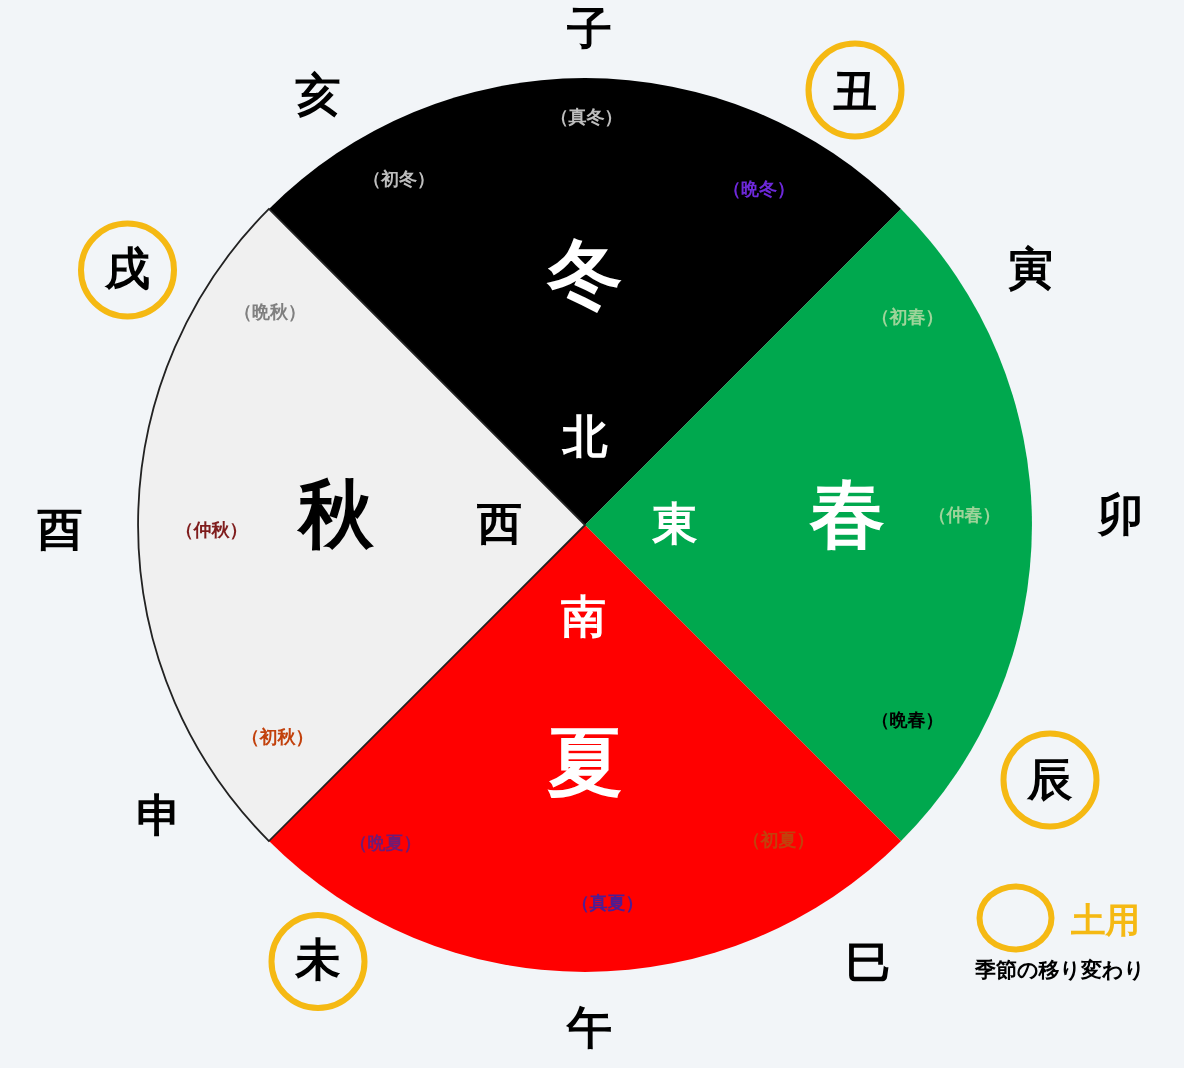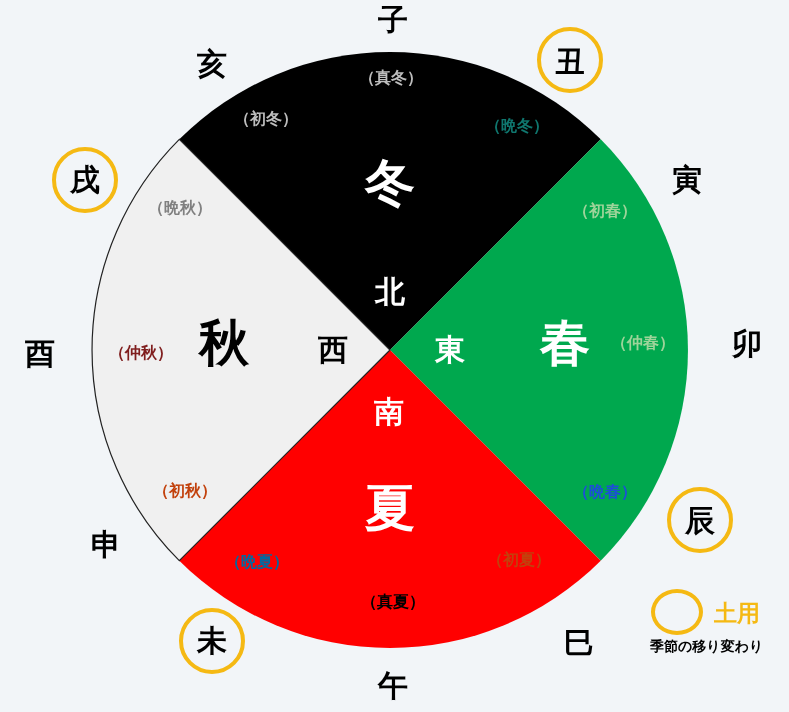--- a/index.html
+++ b/index.html
@@ -3,21 +3,21 @@
 <meta charset="utf-8">
 <style>
   html, body { margin:0; padding:0; }
   body { width:789px; height:712px; background:#f2f5f8; position:relative; overflow:hidden;
          font-family:"DejaVu Sans", sans-serif; }
   svg.wheel { position:absolute; left:0; top:0; }
   .lbl { position:absolute; transform:translate(-50%,-50%); white-space:nowrap; font-weight:bold; line-height:1; }
   .branch { font-size:30px; color:#000; }
   .season { font-size:50px; }
   .dir { font-size:30px; }
-  .sub { font-size:16px; }
+  .sub { font-size:12px; }
   .ring { position:absolute; border:4px solid #f5b913; border-radius:50%; box-sizing:border-box; transform:translate(-50%,-50%); }
   .legend-text { position:absolute; font-size:23px; font-weight:bold; color:#f5b913; }
   .legend-note { position:absolute; font-size:14px; color:#000; font-weight:bold; }
 </style>
 </head>
 <body>
 
 <svg class="wheel" width="789" height="712" viewBox="0 0 789 712">
 
   <path d="M390,350 L179.3,139.3 A298,298 0 0 1 600.7,139.3 Z" fill="#000000"></path>
@@ -41,33 +41,33 @@
 <div class="lbl branch" style="left:212px;top:641px;">未</div>
 <div class="lbl branch" style="left:106px;top:545px;">申</div>
 <div class="lbl branch" style="left:40px;top:354px;">酉</div>
 <div class="lbl branch" style="left:85px;top:180px;">戌</div>
 <div class="lbl branch" style="left:212px;top:64px;">亥</div>
 
 <div class="lbl season" style="left:390px;top:183px;color:#fff;">冬</div>
 <div class="lbl dir" style="left:390px;top:292px;color:#fff;">北</div>
 <div class="lbl sub" style="left:266px;top:120px;color:#bdbdbd;font-family:Liberation Mono, monospace;">（初冬）</div>
 <div class="lbl sub" style="left:391px;top:78px;color:#bdbdbd;">（真冬）</div>
-<div class="lbl sub" style="left:517px;top:126px;color:#0f766e;">（晩冬）</div>
+<div class="lbl sub" style="left:506px;top:126px;color:#6d28d9;">（晩冬）</div>
 
 <div class="lbl season" style="left:565px;top:343px;color:#fff;">春</div>
 <div class="lbl dir" style="left:450px;top:350px;color:#fff;">東</div>
 <div class="lbl sub" style="left:605px;top:211px;color:#9ed49a;">（初春）</div>
 <div class="lbl sub" style="left:643px;top:343px;color:#9ed49a;">（仲春）</div>
-<div class="lbl sub" style="left:605px;top:492px;color:#1d4ed8;">（晩春）</div>
+<div class="lbl sub" style="left:605px;top:480px;color:#000000;">（晩春）</div>
 
 <div class="lbl season" style="left:390px;top:508px;color:#fff;">夏</div>
 <div class="lbl dir" style="left:389px;top:412px;color:#fff;">南</div>
 <div class="lbl sub" style="left:519px;top:560px;color:#c2410c;">（初夏）</div>
-<div class="lbl sub" style="left:393px;top:602px;color:#000000;">（真夏）</div>
-<div class="lbl sub" style="left:257px;top:562px;color:#0369a1;">（晩夏）</div>
+<div class="lbl sub" style="left:405px;top:602px;color:#4c1d95;">（真夏）</div>
+<div class="lbl sub" style="left:257px;top:562px;color:#701a75;">（晩夏）</div>
 
 <div class="lbl season" style="left:224px;top:343px;color:#000;">秋</div>
 <div class="lbl dir" style="left:333px;top:350px;color:#000;">西</div>
 <div class="lbl sub" style="left:185px;top:491px;color:#c2410c;">（初秋）</div>
 <div class="lbl sub" style="left:141px;top:353px;color:#7f1d1d;">（仲秋）</div>
 <div class="lbl sub" style="left:180px;top:208px;color:#808080;">（晩秋）</div>
 
 <div class="ring" style="left:677px;top:612px;width:52px;height:46px;"></div>
 <div class="legend-text" style="left:714px;top:598px;">土用</div>
 <div class="legend-note" style="left:650px;top:638px;">季節の移り変わり</div>

